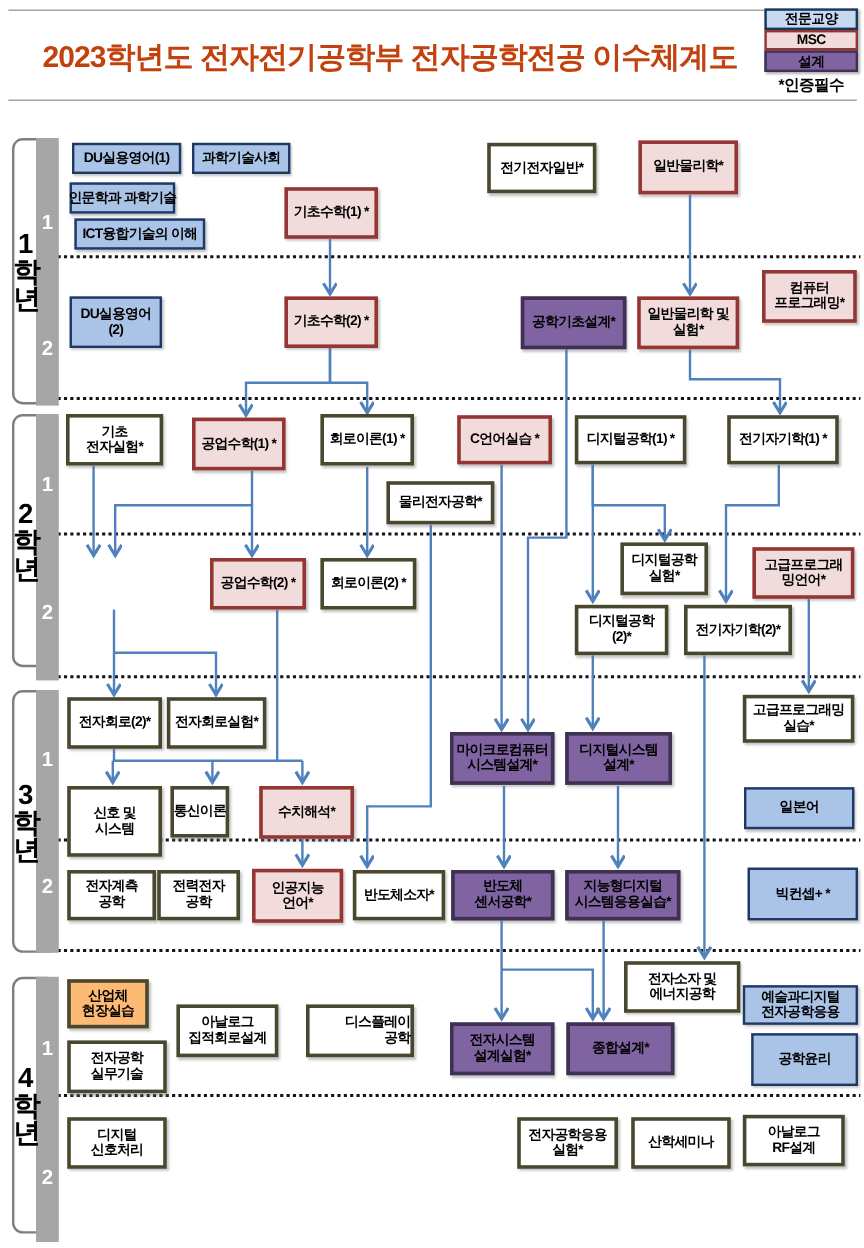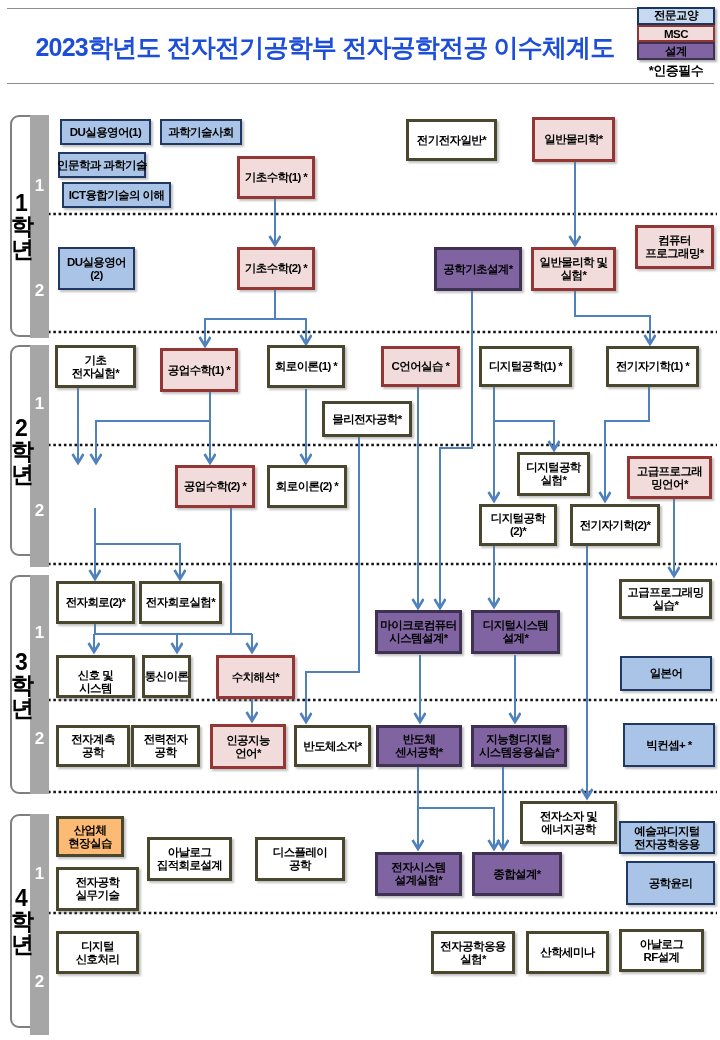--- a/index.html
+++ b/index.html
@@ -1,21 +1,21 @@
 <!DOCTYPE html>
 <html><head>
 <meta charset="utf-8">
 <style>
   html,body{margin:0;padding:0;background:#fff;}
   #stage{position:relative;width:720px;height:1040px;background:#ffffff;overflow:hidden;
          font-family:"Liberation Sans",sans-serif;}
   #wires{position:absolute;left:0;top:0;z-index:1;}
   .hline{position:absolute;height:0;border-top:1.5px solid #8f8f8f;z-index:0;}
   #page-title{position:absolute;left:10px;top:31px;width:630px;text-align:center;
-              font-size:25px;font-weight:bold;color:#1d4ed8;letter-spacing:-0.8px;z-index:2;}
+              font-size:25px;font-weight:bold;color:#c2410c;letter-spacing:-0.8px;z-index:2;}
   #legend{position:absolute;left:637px;top:7px;width:78px;z-index:3;}
   .legend-row{box-sizing:border-box;height:17.7px;display:flex;align-items:center;justify-content:center;
               font-size:11.5px;font-weight:bold;color:#000;letter-spacing:-0.5px;
               box-shadow:1.5px 1.5px 2px rgba(110,110,110,.55);}
   #legend-footnote{position:absolute;left:628px;top:62px;width:96px;text-align:center;
                    font-size:13px;font-weight:bold;color:#000;letter-spacing:-0.5px;z-index:3;}
   .bracket{position:absolute;box-sizing:border-box;border:2.5px solid #7f7f7f;border-radius:9px;
            background:#fff;z-index:2;}
   .bracket-bar{position:absolute;background:#a6a6a6;z-index:3;}
   .year-label{position:absolute;z-index:4;color:#000;font-weight:bold;font-size:23px;
@@ -206,21 +206,21 @@
     </div>
     <div class="node major" style="left: 570px; top: 504px; width: 90px; height: 42px; background: rgb(255, 255, 255); border-color: rgb(74, 71, 47);">
       <div>전기자기학(2)*</div>
     </div>
     <div class="node major" style="left: 56px; top: 581px; width: 79px; height: 43px; background: rgb(255, 255, 255); border-color: rgb(74, 71, 47);">
       <div>전자회로(2)*</div>
     </div>
     <div class="node major" style="left: 139px; top: 581px; width: 83px; height: 43px; background: rgb(255, 255, 255); border-color: rgb(74, 71, 47);">
       <div>전자회로실험*</div>
     </div>
-    <div class="node major" style="left: 56px; top: 655px; width: 79px; height: 43px; background: rgb(255, 255, 255); border-color: rgb(74, 71, 47); justify-content: flex-end;">
+    <div class="node major" style="left: 56px; top: 655px; width: 79px; height: 59px; background: rgb(255, 255, 255); border-color: rgb(74, 71, 47);">
       <div>신호 및</div>
       <div>시스템</div>
     </div>
     <div class="node major" style="left: 142px; top: 655px; width: 49px; height: 43px; background: rgb(255, 255, 255); border-color: rgb(74, 71, 47);">
       <div>통신이론</div>
     </div>
     <div class="node msc" style="left: 216px; top: 655px; width: 79px; height: 44px; background: rgb(242, 220, 219); border-color: rgb(148, 54, 52);">
       <div>수치해석*</div>
     </div>
     <div class="node design" style="left: 375px; top: 610px; width: 87px; height: 44px; background: rgb(128, 100, 162); border-color: rgb(63, 49, 81); justify-content: center;">
@@ -265,21 +265,21 @@
       <div>빅컨셉+ *</div>
     </div>
     <div class="node major" style="left: 56px; top: 816px; width: 68px; height: 41px; background: #fdba74; border-color: rgb(74, 71, 47);">
       <div>산업체</div>
       <div>현장실습</div>
     </div>
     <div class="node major" style="left: 147px; top: 837px; width: 85px; height: 44px; background: rgb(255, 255, 255); border-color: rgb(74, 71, 47);">
       <div>아날로그</div>
       <div>집적회로설계</div>
     </div>
-    <div class="node major" style="left: 255px; top: 837px; width: 90px; height: 44px; background: rgb(255, 255, 255); border-color: rgb(74, 71, 47);">
+    <div class="node major" style="left: 255px; top: 837px; width: 90px; height: 44px; background: rgb(255, 255, 255); border-color: rgb(74, 71, 47); align-items: flex-end;">
       <div>디스플레이</div>
       <div>공학</div>
     </div>
     <div class="node major" style="left: 56px; top: 867px; width: 83px; height: 44px; background: rgb(255, 255, 255); border-color: rgb(74, 71, 47);">
       <div>전자공학</div>
       <div>실무기술</div>
     </div>
     <div class="node major" style="left: 520px; top: 801px; width: 97px; height: 43px; background: rgb(255, 255, 255); border-color: rgb(74, 71, 47);">
       <div>전자소자 및</div>
       <div>에너지공학</div>

